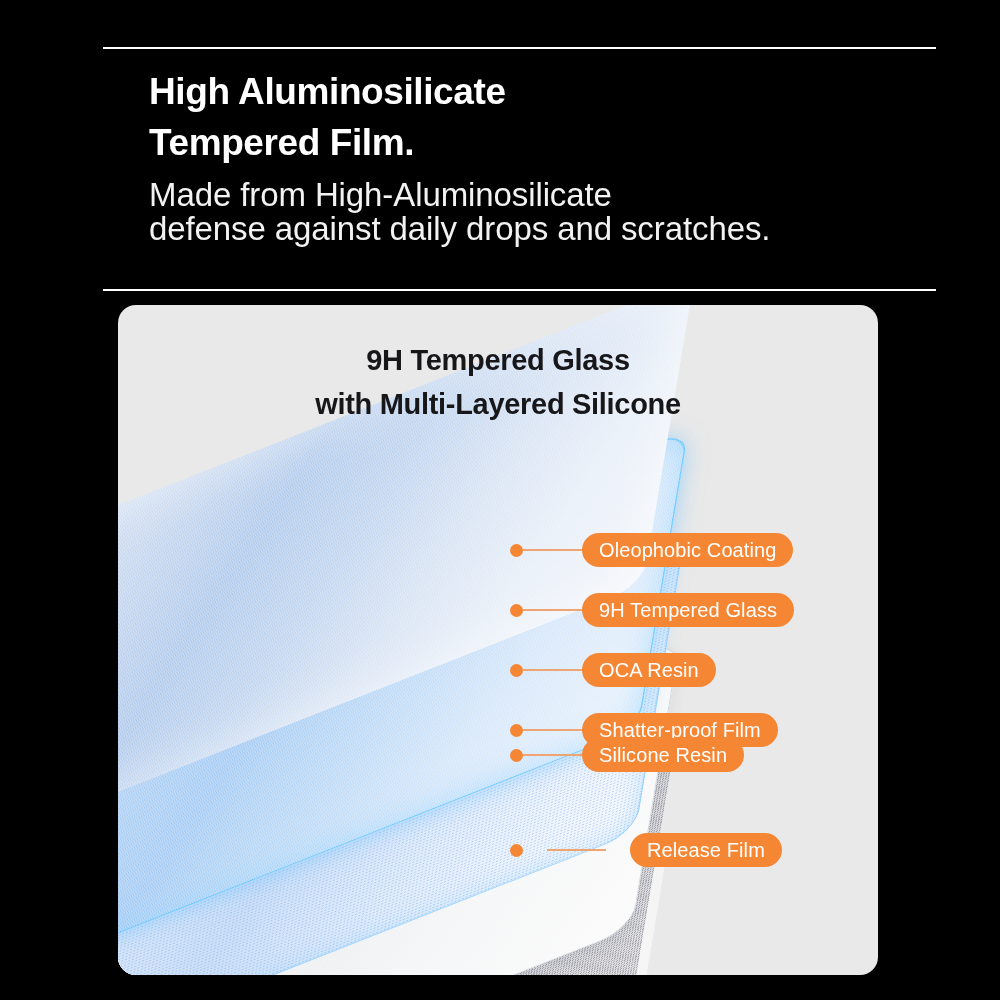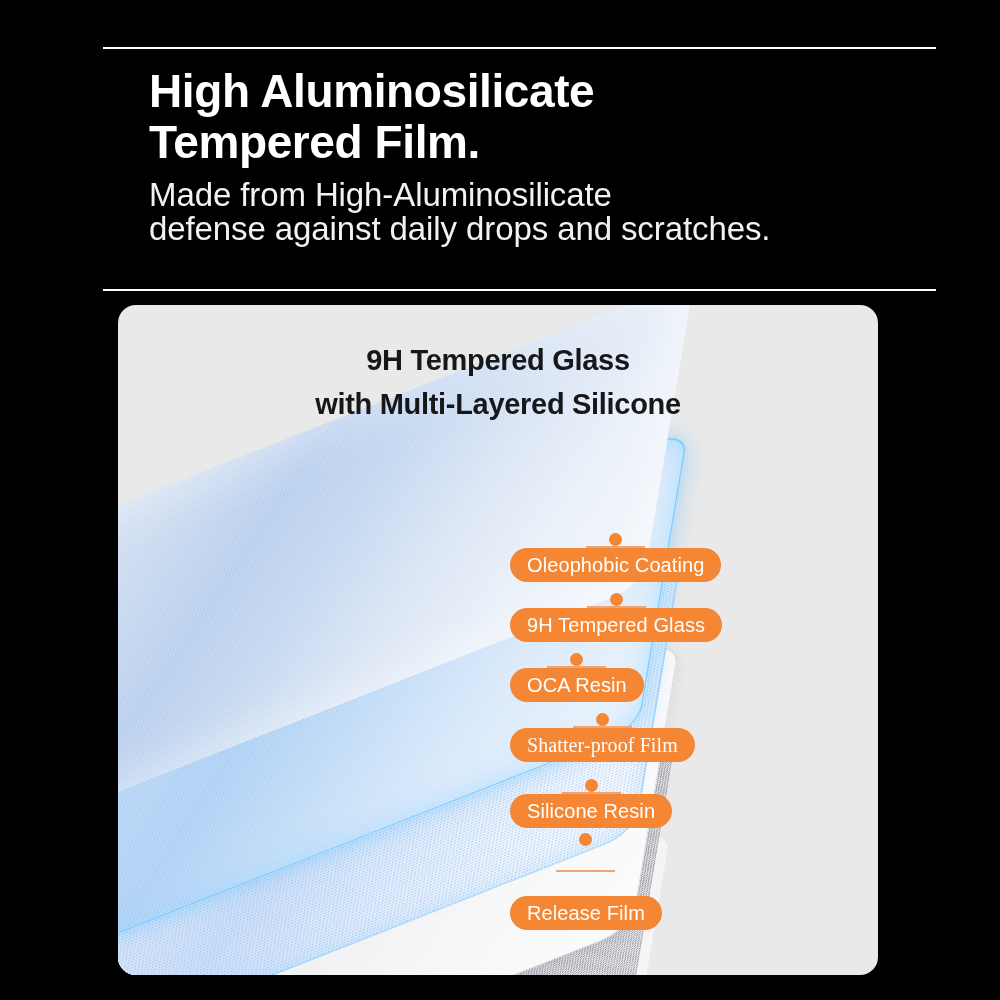--- a/index.html
+++ b/index.html
@@ -26,21 +26,21 @@
   }
   #rule-top { top: 47px; }
   #rule-bottom { top: 289px; }
 
   #headline {
     position: absolute;
     left: 149px;
     top: 66px;
     width: 720px;
     color: #ffffff;
-    font-size: 46px;
+    font-size: 37px;
     line-height: 51px;
     font-weight: 700;
     letter-spacing: -0.4px;
   }
   #subhead {
     position: absolute;
     left: 149px;
     top: 178px;
     width: 720px;
     color: #f2f2f2;
@@ -220,21 +220,20 @@
     position: absolute;
     left: 0; top: 0;
     width: 1000px; height: 1000px;
     z-index: 60;
   }
   .callout {
     position: absolute;
     height: 34px;
     display: flex;
     align-items: center;
-    flex-direction: column;
   }
   .callout-dot {
     width: 13px;
     height: 13px;
     border-radius: 50%;
     background: #F58634;
     flex: 0 0 auto;
   }
   .callout-line {
     height: 2px;
@@ -335,27 +334,27 @@
       <span class="callout-line" style="width:59px;"></span>
       <span class="callout-pill">9H Tempered Glass</span>
     </div>
 
     <div class="callout" style="left:510px; top:653px;">
       <span class="callout-dot"></span>
       <span class="callout-line" style="width:59px;"></span>
       <span class="callout-pill">OCA Resin</span>
     </div>
 
-    <div class="callout" style="left:510px; top:713px;font-family:Liberation Serif, serif;">
+    <div class="callout" style="left:510px; top:713px;">
       <span class="callout-dot"></span>
       <span class="callout-line" style="width:59px;"></span>
       <span class="callout-pill">Shatter-proof Film</span>
     </div>
 
-    <div class="callout" style="left:510px; top:779px;">
+    <div class="callout" style="left:510px; top:738px;">
       <span class="callout-dot"></span>
       <span class="callout-line" style="width:59px;"></span>
       <span class="callout-pill">Silicone Resin</span>
     </div>
 
     <div class="callout" style="left:510px; top:833px;gap:24px;">
       <span class="callout-dot"></span>
       <span class="callout-line" style="width:59px;"></span>
       <span class="callout-pill">Release Film</span>
     </div>

